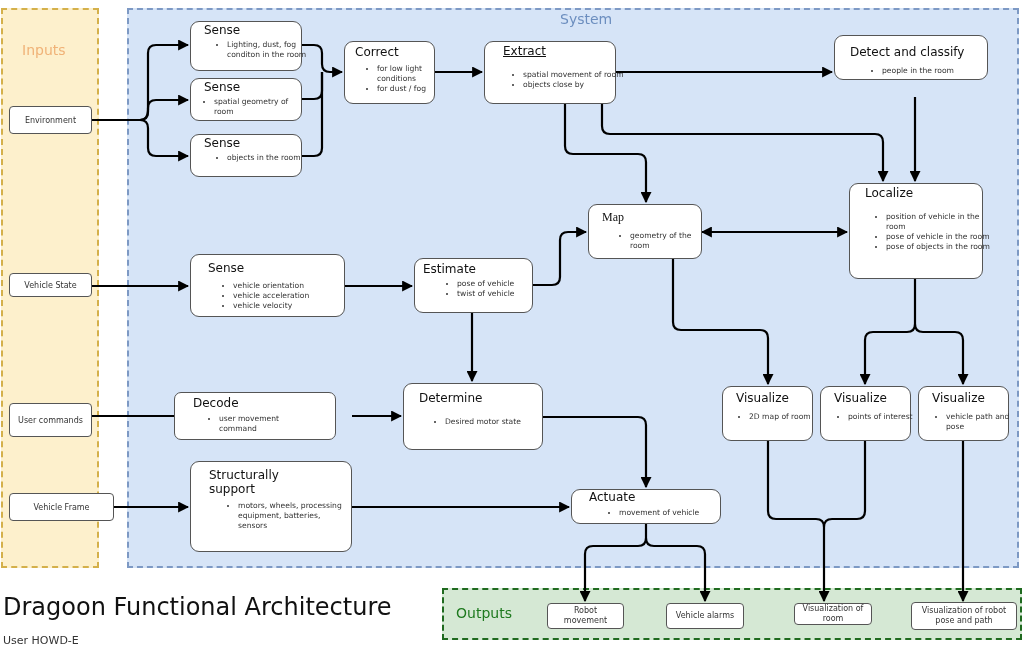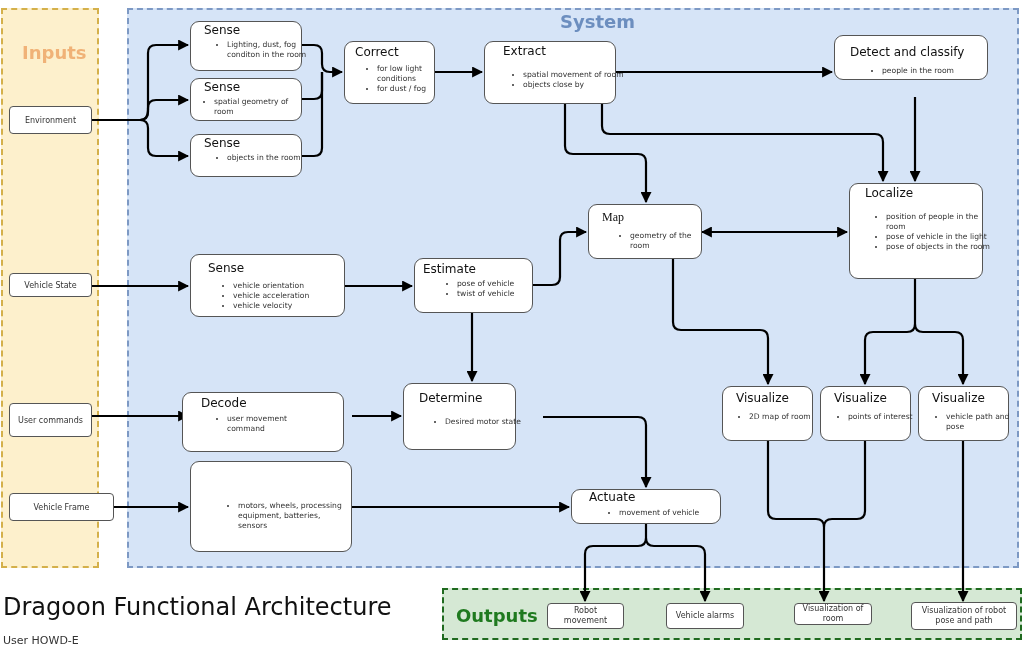--- a/index.html
+++ b/index.html
@@ -5,21 +5,21 @@
   html, body { margin:0; padding:0; background:#ffffff; }
   body { width:1024px; height:652px; position:relative; overflow:hidden;
          font-family:"DejaVu Sans", sans-serif; color:#111; }
   .zone { position:absolute; box-sizing:border-box; }
   #inputs-zone { left:1px; top:8px; width:98px; height:560px; background:#fdf0cc;
                  border:2px dashed #d4b04a; }
   #system-zone { left:127px; top:8px; width:892px; height:560px; background:#d6e4f7;
                  border:2px dashed #7d99c4; }
   #outputs-zone { left:442px; top:588px; width:580px; height:52px; background:#d5e8d4;
                   border:2px dashed #1f6a1f; }
-  .zone-title { position:absolute; font-size:18px;font-weight:bold; }
+  .zone-title { position:absolute; font-size:14px; }
   #inputs-title { left:22px; top:42px; color:#f0b277; }
   #system-title { left:560px; top:11px; color:#6c8ebf; }
   #outputs-title { left:456px; top:605px; color:#1f7a1f; }
 
   .box { position:absolute; box-sizing:border-box; background:#fff; border:1.2px solid #555;
          border-radius:9px; }
   .in-box { border-radius:4px; font-size:8px; color:#333; display:flex; align-items:center;
             justify-content:center; text-align:center; }
   .out-box { border-radius:4px; font-size:8px; color:#333; display:flex; align-items:center;
              justify-content:center; text-align:center; line-height:1.25; padding:0 4px; }
@@ -135,74 +135,75 @@
     </ul>
 </div>
 <div class="box" style="left:344px;top:41px;width:91px;height:63px;">
   <div class="fn-title" style="left:10px;top:4px;">Correct</div>
   <ul class="fn-list" style="left:21px;top:22px;width:66px;">
     <li>for low light conditions</li>
     <li>for dust / fog</li>
   </ul>
 </div>
 <div class="box" style="left:484px;top:41px;width:132px;height:63px;">
-  <div class="fn-title" style="left:18px;top:3px;">Extract</div>
+  <div class="fn-title" style="left:18px;top:3px;text-decoration:underline;">Extract</div>
   <ul class="fn-list" style="left:27px;top:28px;width:104px;">
     <li>spatial movement of room</li>
     <li>objects close by</li>
   </ul>
 </div>
 <div class="box" style="left:834px;top:35px;width:154px;height:45px;">
   <div class="fn-title" style="left:15px;top:10px;">Detect and classify</div>
   <ul class="fn-list" style="left:36px;top:30px;width:110px;">
       <li>people in the room</li>
     </ul>
 </div>
 <div class="box" style="left:588px;top:204px;width:114px;height:55px;">
   <div class="fn-title" style="left:13px;top:6px;font-family:Liberation Serif, serif;">Map</div>
   <ul class="fn-list" style="left:30px;top:26px;width:70px;">
       <li>geometry of the room</li>
     </ul>
 </div>
 <div class="box" style="left:849px;top:183px;width:134px;height:96px;">
   <div class="fn-title" style="left:15px;top:3px;">Localize</div>
   <ul class="fn-list" style="left:25px;top:28px;width:104px;">
-    <li>position of people in the room</li>
-    <li>pose of vehicle in the light</li>
+    <li>position of vehicle in the room</li>
+    <li>pose of vehicle in the room</li>
     <li>pose of objects in the room</li>
   </ul>
 </div>
 <div class="box" style="left:190px;top:254px;width:155px;height:63px;">
   <div class="fn-title" style="left:17px;top:7px;">Sense</div>
   <ul class="fn-list" style="left:31px;top:26px;width:120px;">
     <li>vehicle orientation</li>
     <li>vehicle acceleration</li>
     <li>vehicle velocity</li>
   </ul>
 </div>
 <div class="box" style="left:414px;top:258px;width:119px;height:55px;">
   <div class="fn-title" style="left:8px;top:4px;">Estimate</div>
   <ul class="fn-list" style="left:31px;top:20px;width:85px;">
     <li>pose of vehicle</li>
     <li>twist of vehicle</li>
   </ul>
 </div>
-<div class="box" style="left:182px;top:392px;width:162px;height:60px;">
+<div class="box" style="left:174px;top:392px;width:162px;height:48px;border-radius:7px;">
   <div class="fn-title" style="left:18px;top:4px;">Decode</div>
   <ul class="fn-list" style="left:33px;top:21px;width:95px;">
       <li>user movement command</li>
     </ul>
 </div>
-<div class="box" style="left:403px;top:383px;width:113px;height:67px;">
+<div class="box" style="left:403px;top:383px;width:140px;height:67px;">
   <div class="fn-title" style="left:15px;top:8px;">Determine</div>
   <ul class="fn-list" style="left:30px;top:33px;width:80px;">
       <li>Desired motor state</li>
     </ul>
 </div>
 <div class="box" style="left:190px;top:461px;width:162px;height:91px;">
+  <div class="fn-title" style="left:18px;top:7px;width:100px;">Structurally support</div>
   <ul class="fn-list" style="left:36px;top:39px;width:112px;">
       <li>motors, wheels, processing equipment, batteries, sensors</li>
     </ul>
 </div>
 <div class="box" style="left:571px;top:489px;width:150px;height:35px;">
   <div class="fn-title" style="left:17px;top:1px;">Actuate</div>
   <ul class="fn-list" style="left:36px;top:18px;width:110px;">
       <li>movement of vehicle</li>
     </ul>
 </div>

